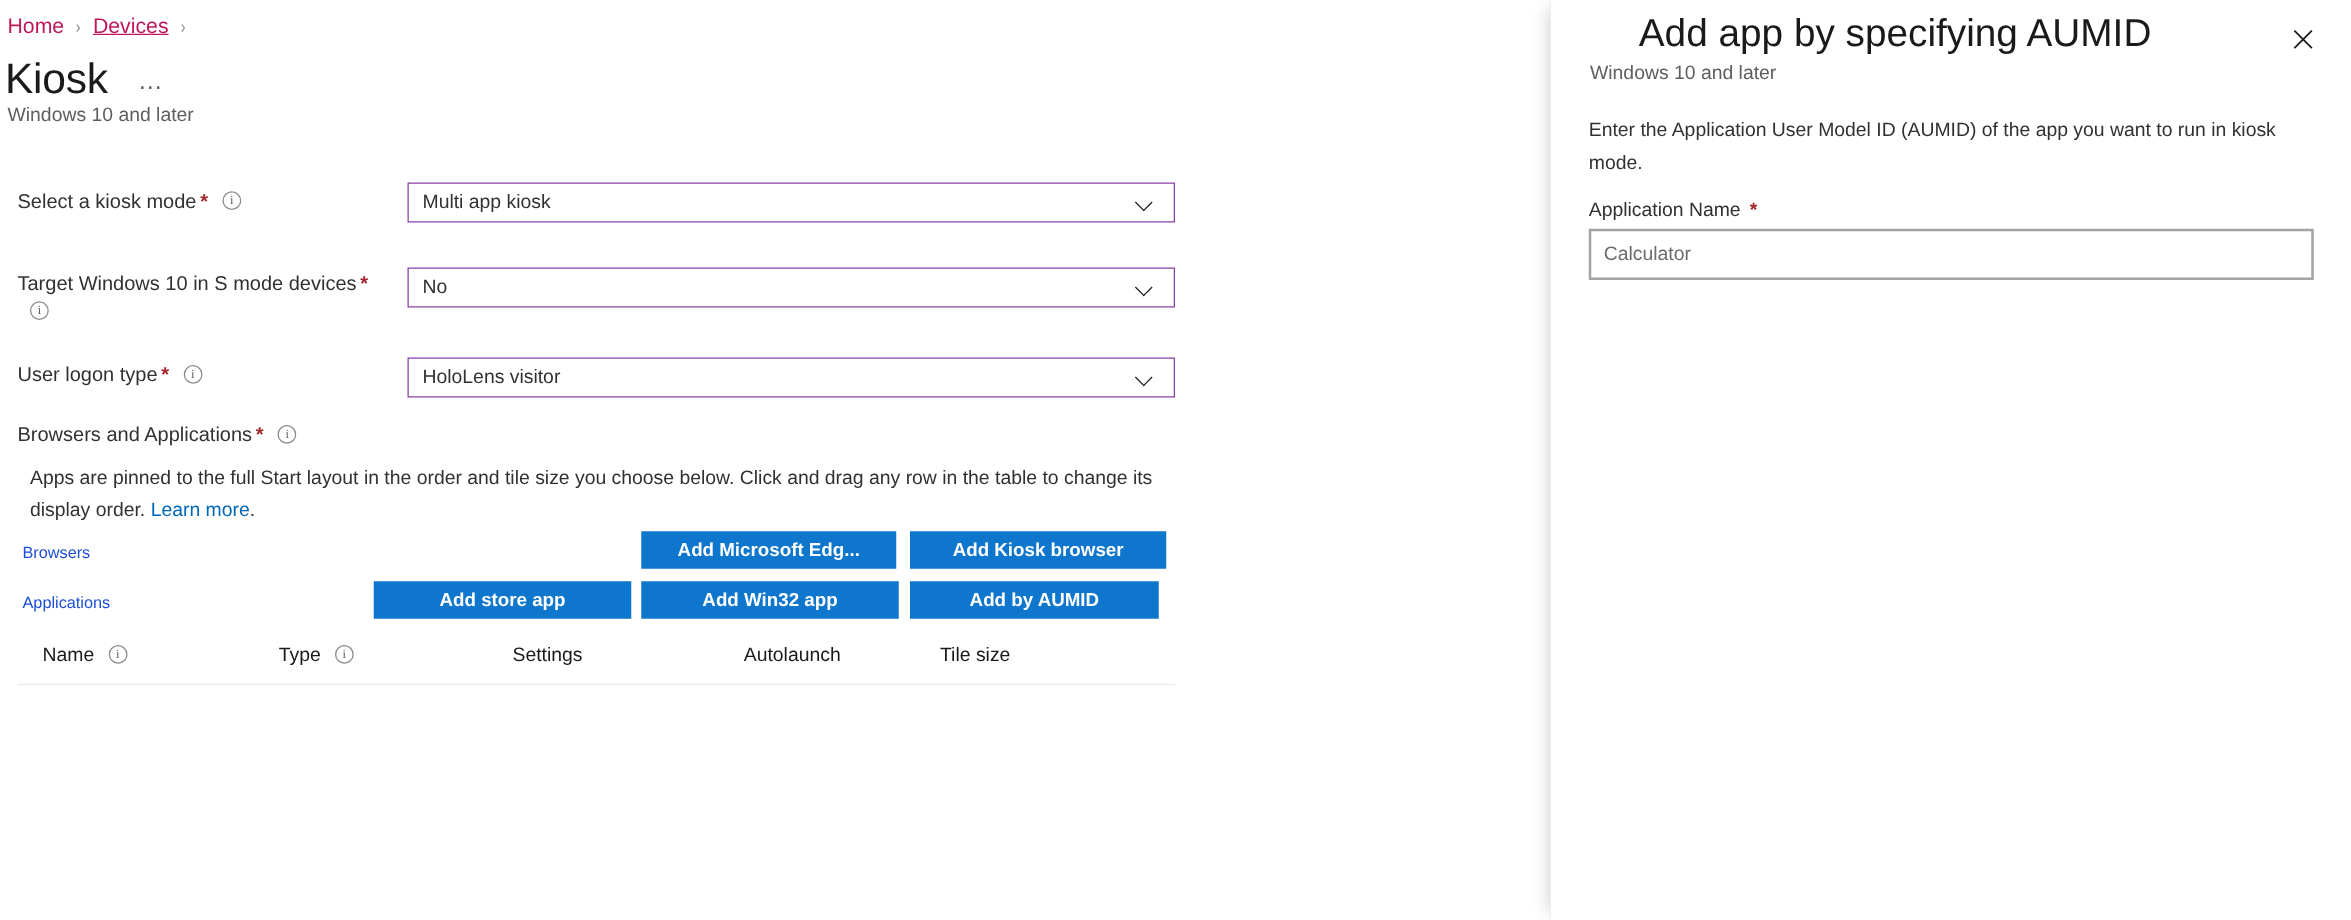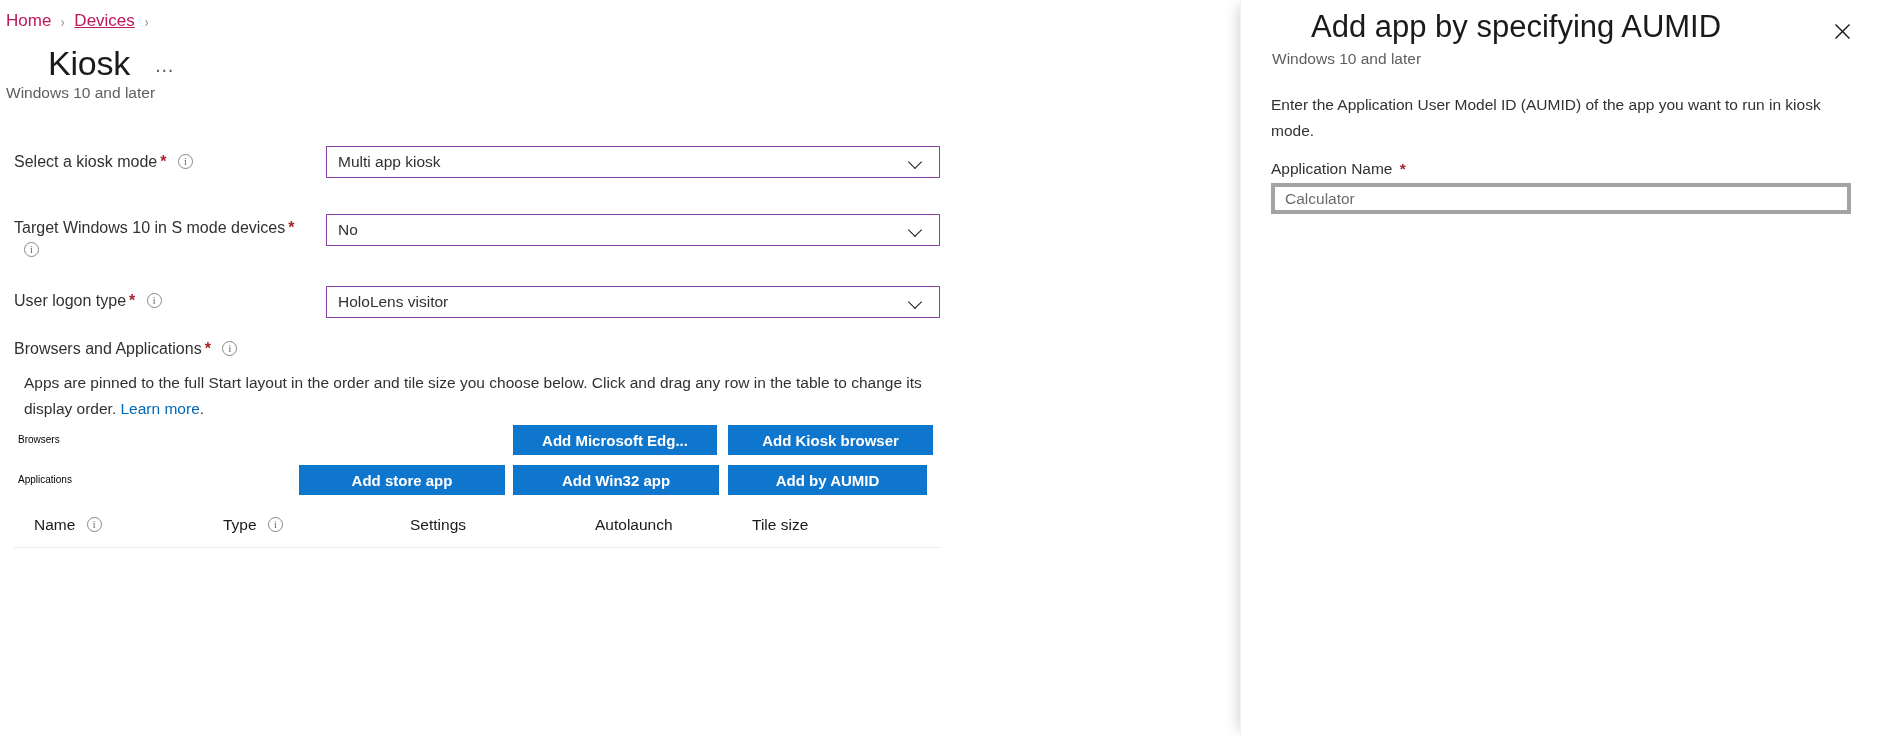--- a/index.html
+++ b/index.html
@@ -28,21 +28,21 @@
   }
   .crumb-link { color: #be185d; cursor: pointer; white-space: nowrap; }
   .crumb-link.underlined { text-decoration: underline; }
   .crumb-sep {
     color: #888; font-size: 15px; display:inline-block;
     transform: scaleX(0.75); font-weight: 300;
   }
 
   .page-title-row {
     position: absolute; left: 4px; top: 43px;
-    display: flex; align-items: flex-end; gap: 20px; margin-left: 44px;
+    display: flex; align-items: flex-end; gap: 20px;
   }
   .page-title {
     font-size: 34px; font-weight: 400; color: #1b1a19;
     line-height: 40px; letter-spacing: -0.2px;
   }
   .ellipsis-btn {
     font-size: 20px; color: #605e5c; line-height: 36px;
     cursor: pointer; letter-spacing: 1px; padding: 0 4px;
   }
   .page-subtitle {
@@ -109,21 +109,21 @@
   }
   .helper-text {
     position: absolute; left: 24px; top: 370px;
     width: 900px;
     font-size: 15.5px; color: #323130; line-height: 26px;
   }
   .inline-link { color: #0067b8; cursor: pointer; }
 
   .row-label {
     position: absolute; left: 18px;
-    font-size: 10px; color: #000000;
+    font-size: 13px; color: #1d4ed8;
   }
 
   .btn {
     position: absolute;
     height: 30px;
     background: #0f76cd;
     color: #ffffff;
     border: none;
     font-family: "Liberation Sans", sans-serif;
     font-size: 15px; font-weight: 700;
@@ -173,22 +173,22 @@
     width: 578px;
     font-size: 15.5px; color: #323130; line-height: 26px;
   }
   .field-label {
     position: absolute; left: 30px;
     font-size: 15.5px; color: #323130; line-height: 24px;
     width: 580px;
   }
   .text-input {
     position: absolute; left: 30px;
-    width: 580px; height: 31px;
-    border: 4px solid #a3a3a3;
+    width: 580px; height: 41px;
+    border: 2px solid #a3a3a3;
     background: #fff;
     display: flex; align-items: center;
     padding: 0 10px;
     font-size: 15.5px;
     color: #6b6b6b;
     cursor: text;
   }
 </style>
 </head>
 <body>

